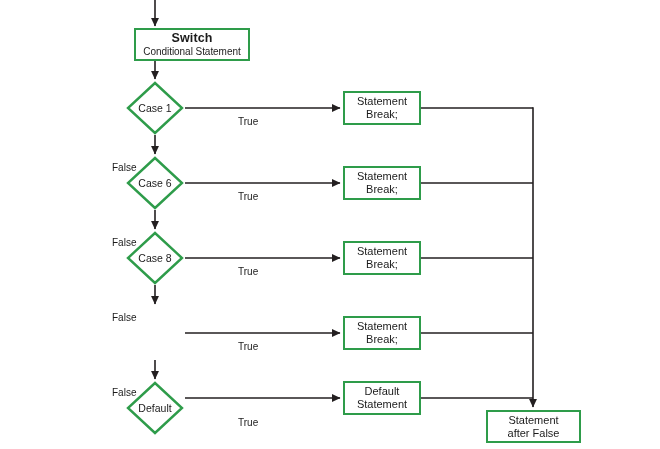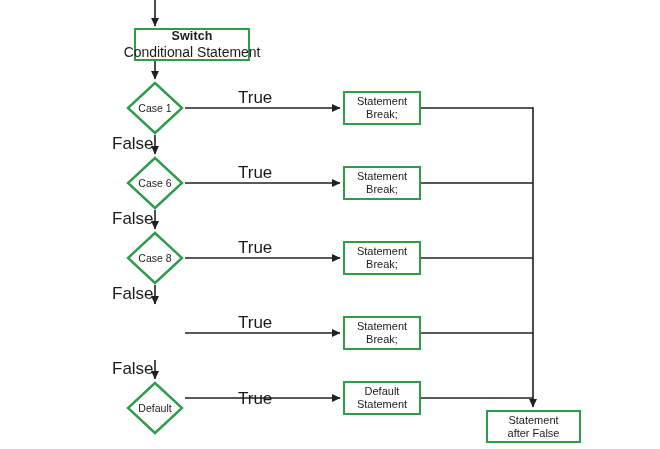--- a/index.html
+++ b/index.html
@@ -55,21 +55,21 @@
   }
 
   
   .switch-box { left: 106px; top: 28px; width: 116px; height: 33px; margin-left: 28px; }
   .switch-box .line1 {
     font-weight: bold;
     font-size: 12.5px;
     letter-spacing: 0.1px;
   }
   .switch-box .line2 {
-    font-size: 14px;
+    font-size: 10px;
     letter-spacing: -0.05px;
   }
 
   
   .stmt-box { left: 343px; width: 78px; height: 34px; }
   .stmt-box .line1, .stmt-box .line2 { font-size: 11px; }
 
   .stmt-1 { top: 91px; }
   .stmt-2 { top: 166px; }
   .stmt-3 { top: 241px; }
@@ -106,23 +106,24 @@
   }
   .dm-1 { top: 81px; }
   .dm-2 { top: 156px; }
   .dm-3 { top: 231px; }
   .dm-4 { top: 306px; }
   .dm-5 { top: 381px; }
 
   
   .edge-label {
     position: absolute;
-    font-size: 17px;
+    font-size: 10px;
     color: #1b1b1b;
     white-space: nowrap;
+    margin-top: 28px;
   }
   .lbl-true-1 { left: 238px; top: 88px; }
   .lbl-true-2 { left: 238px; top: 163px; }
   .lbl-true-3 { left: 238px; top: 238px; }
   .lbl-true-4 { left: 238px; top: 313px; }
   .lbl-true-5 { left: 238px; top: 389px; }
 
   .lbl-false-1 { left: 112px; top: 134px; }
   .lbl-false-2 { left: 112px; top: 209px; }
   .lbl-false-3 { left: 112px; top: 284px; }

